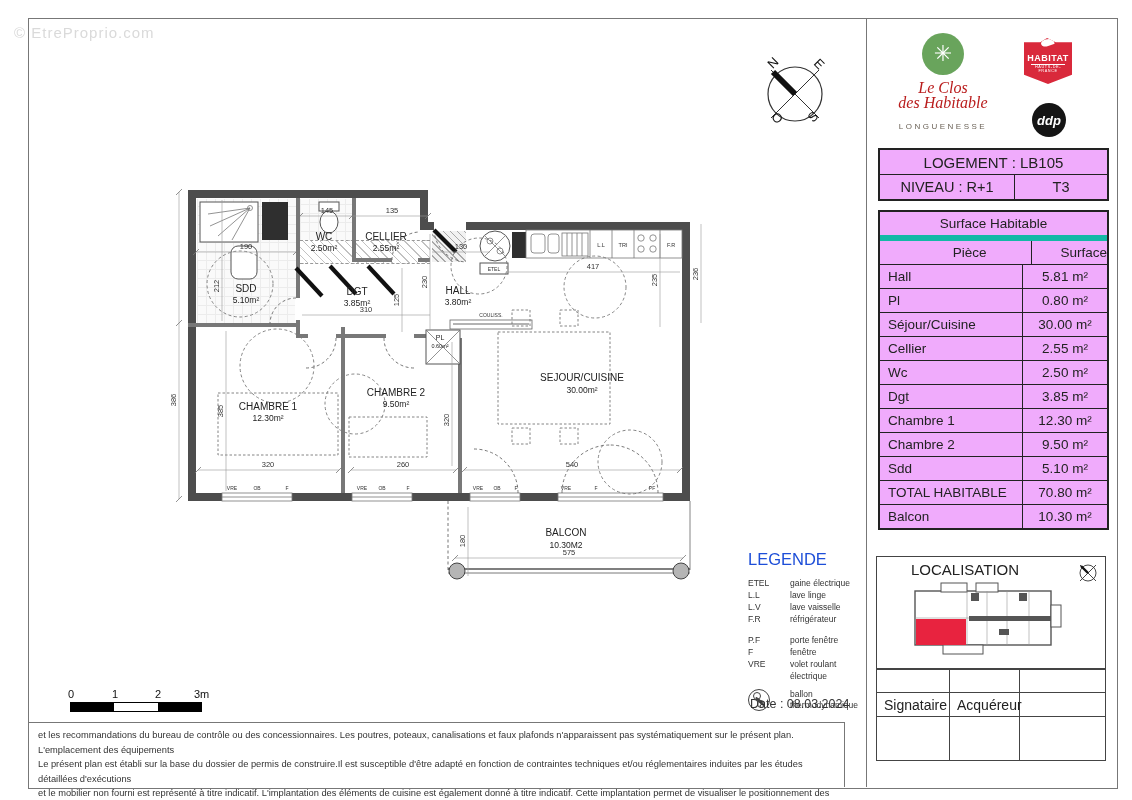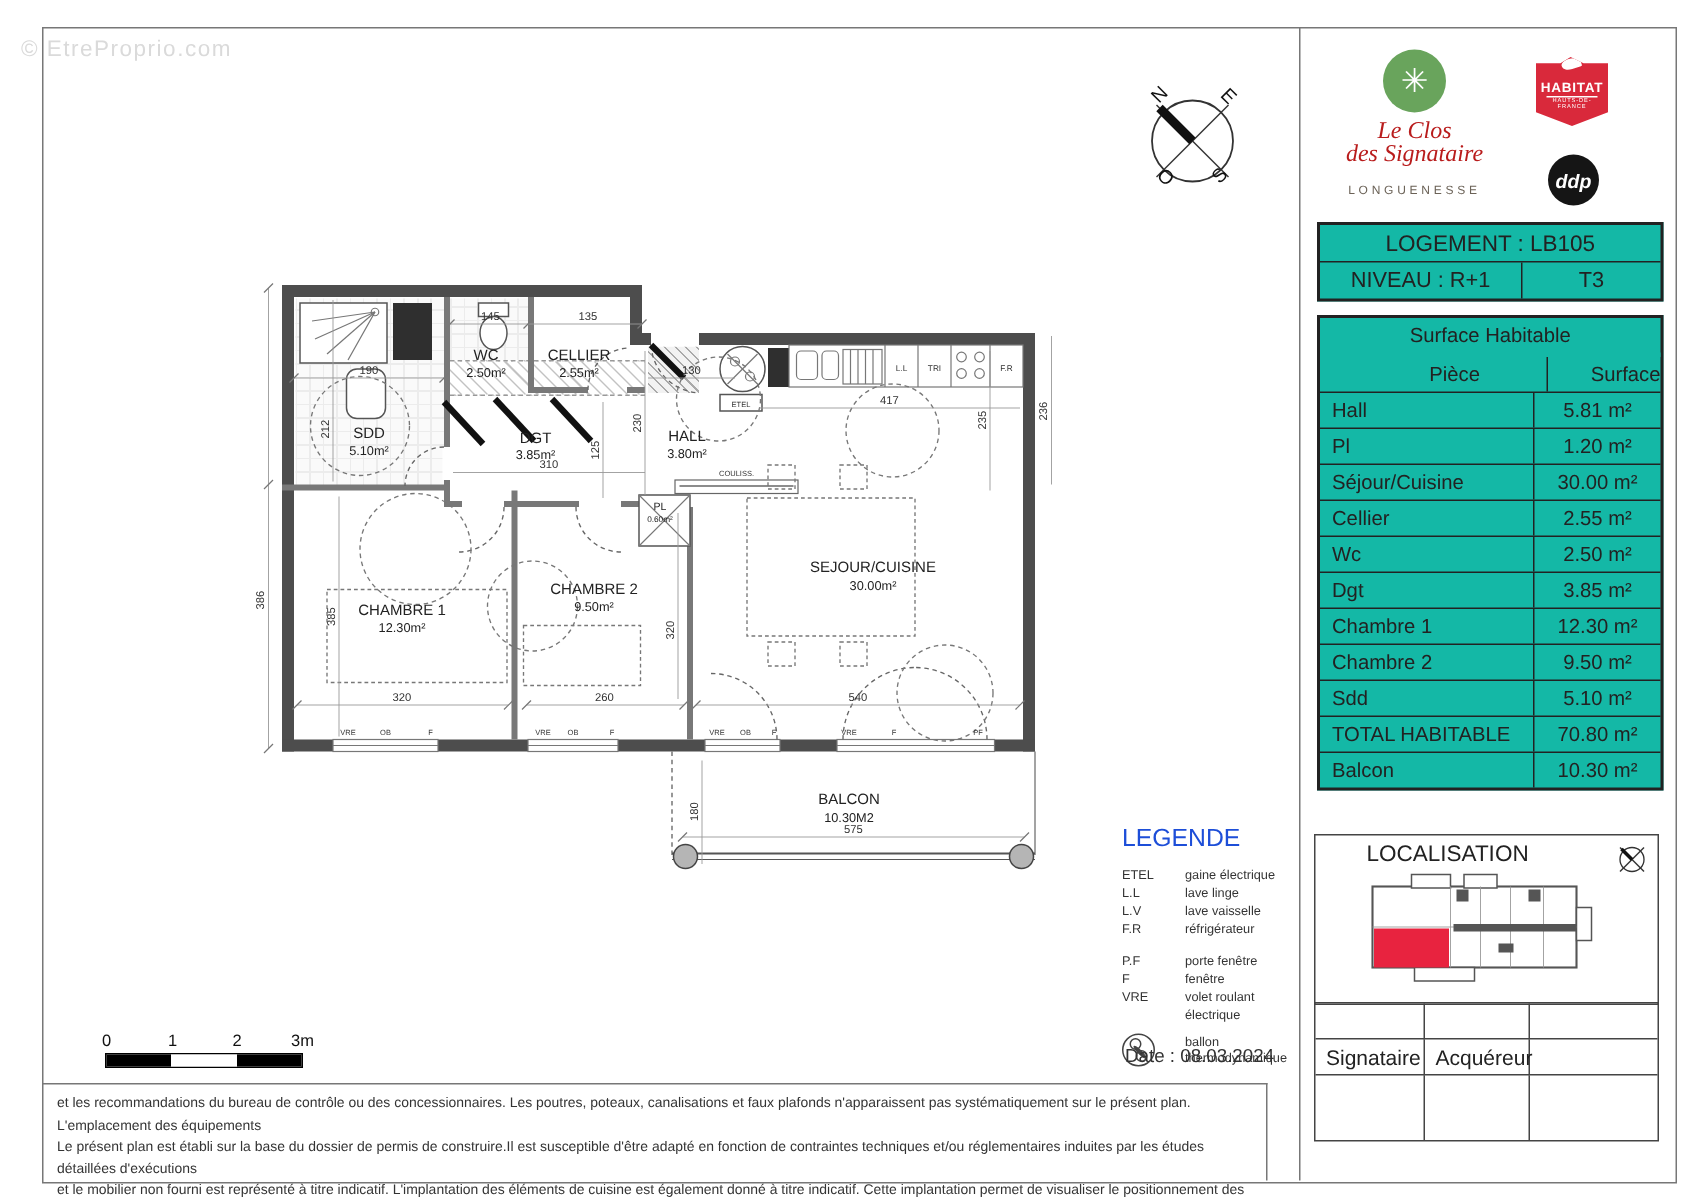--- a/index.html
+++ b/index.html
@@ -71,29 +71,29 @@
   #proj-city{left:872px;top:122px;width:142px;text-align:center;font-size:8px;letter-spacing:2.5px;color:#6b6257;}
   #habitat-logo{left:1024px;top:38px;width:48px;height:46px;background:#d9293b;color:#fff;text-align:center;
     clip-path:polygon(0 9%,34% 9%,48% 0,58% 5%,66% 9%,100% 9%,100% 80%,50% 100%,0 80%);}
   #habitat-logo .dove{position:absolute;left:17px;top:1px;width:13px;height:7px;background:#fff;
     border-radius:60% 90% 10% 70%;transform:rotate(-18deg);}
   #habitat-logo .t1{margin-top:15px;font-size:9px;font-weight:bold;letter-spacing:.5px;}
   #habitat-logo .t2{font-size:3.8px;letter-spacing:.6px;border-top:.5px solid #fff;width:34px;margin:1px auto 0;}
   #ddp-logo{left:1032px;top:103px;width:34px;height:34px;border-radius:50%;background:#151515;color:#fff;
     display:flex;align-items:center;justify-content:center;font-size:13px;font-weight:bold;font-style:italic;}
 
-  .tbl{border:2px solid #222;background:#14b8a6;z-index:2;}
+  .tbl{border:2px solid #222;background:#f0abfc;z-index:2;}
   #unit-table{left:878px;top:148px;width:227px;}
   #unit-table .r1{height:24px;border-bottom:1.5px solid #222;display:flex;align-items:center;justify-content:center;font-size:15px;}
   #unit-table .r2{height:24px;display:flex;}
   #unit-table .c1{width:134px;border-right:1.5px solid #222;display:flex;align-items:center;justify-content:center;font-size:14.5px;}
   #unit-table .c2{flex:1;display:flex;align-items:center;justify-content:center;font-size:14.5px;}
 
   #surface-table{left:878px;top:210px;width:227px;font-size:13.5px;}
-  #surface-table .hd{height:23px;border-bottom:3px solid #14b8a6;display:flex;align-items:center;justify-content:center;text-align:right;}
+  #surface-table .hd{height:23px;border-bottom:6px solid #14b8a6;display:flex;align-items:center;justify-content:center;text-align:right;}
   #surface-table .sub,#surface-table .tr{display:flex;border-bottom:1px solid #222;height:23px;}
   #surface-table .tr:last-child{border-bottom:none;}
   #surface-table .pc{width:134px;border-right:1px solid #222;display:flex;align-items:center;}
   #surface-table .sub .pc,#surface-table .sub .sf{justify-content:center;padding-left:28px;}
   #surface-table .tr .pc{padding-left:8px;}
   #surface-table .sf{flex:1;display:flex;align-items:center;justify-content:center;}
 
   #localisation{left:876px;top:556px;width:228px;height:112px;border:1px solid #444;z-index:2;}
   #localisation .ttl{position:absolute;left:10px;top:4px;font-size:15px;color:#222;margin-left:24px;}
   #loc-building{position:absolute;left:2px;top:22px;}
@@ -432,21 +432,21 @@
     </span>
   </div>
 
   <div class="abs" id="date-label">Date : 08.03.2024</div>
 
   <div class="abs logo-circle">
     <span>✳</span>
   </div>
   <div class="abs" id="proj-name">
     <div>Le Clos</div>
-    <div>des Signataire</div>
+    <div>des Habitable</div>
   </div>
   <div class="abs" id="proj-city">LONGUENESSE</div>
   <div class="abs" id="habitat-logo">
     <span class="dove"></span>
     <div class="t1">HABITAT</div>
     <div class="t2">HAUTS-DE-FRANCE</div>
   </div>
   <div class="abs" id="ddp-logo">
     <span>ddp</span>
   </div>
@@ -464,21 +464,21 @@
     <div class="sub">
       <div class="pc">Pièce</div>
       <div class="sf">Surface</div>
     </div>
     <div class="tr">
         <div class="pc">Hall</div>
         <div class="sf">5.81 m²</div>
       </div>
     <div class="tr">
         <div class="pc">Pl</div>
-        <div class="sf">1.20 m²</div>
+        <div class="sf">0.80 m²</div>
       </div>
     <div class="tr">
         <div class="pc">Séjour/Cuisine</div>
         <div class="sf">30.00 m²</div>
       </div>
     <div class="tr">
         <div class="pc">Cellier</div>
         <div class="sf">2.55 m²</div>
       </div>
     <div class="tr">

